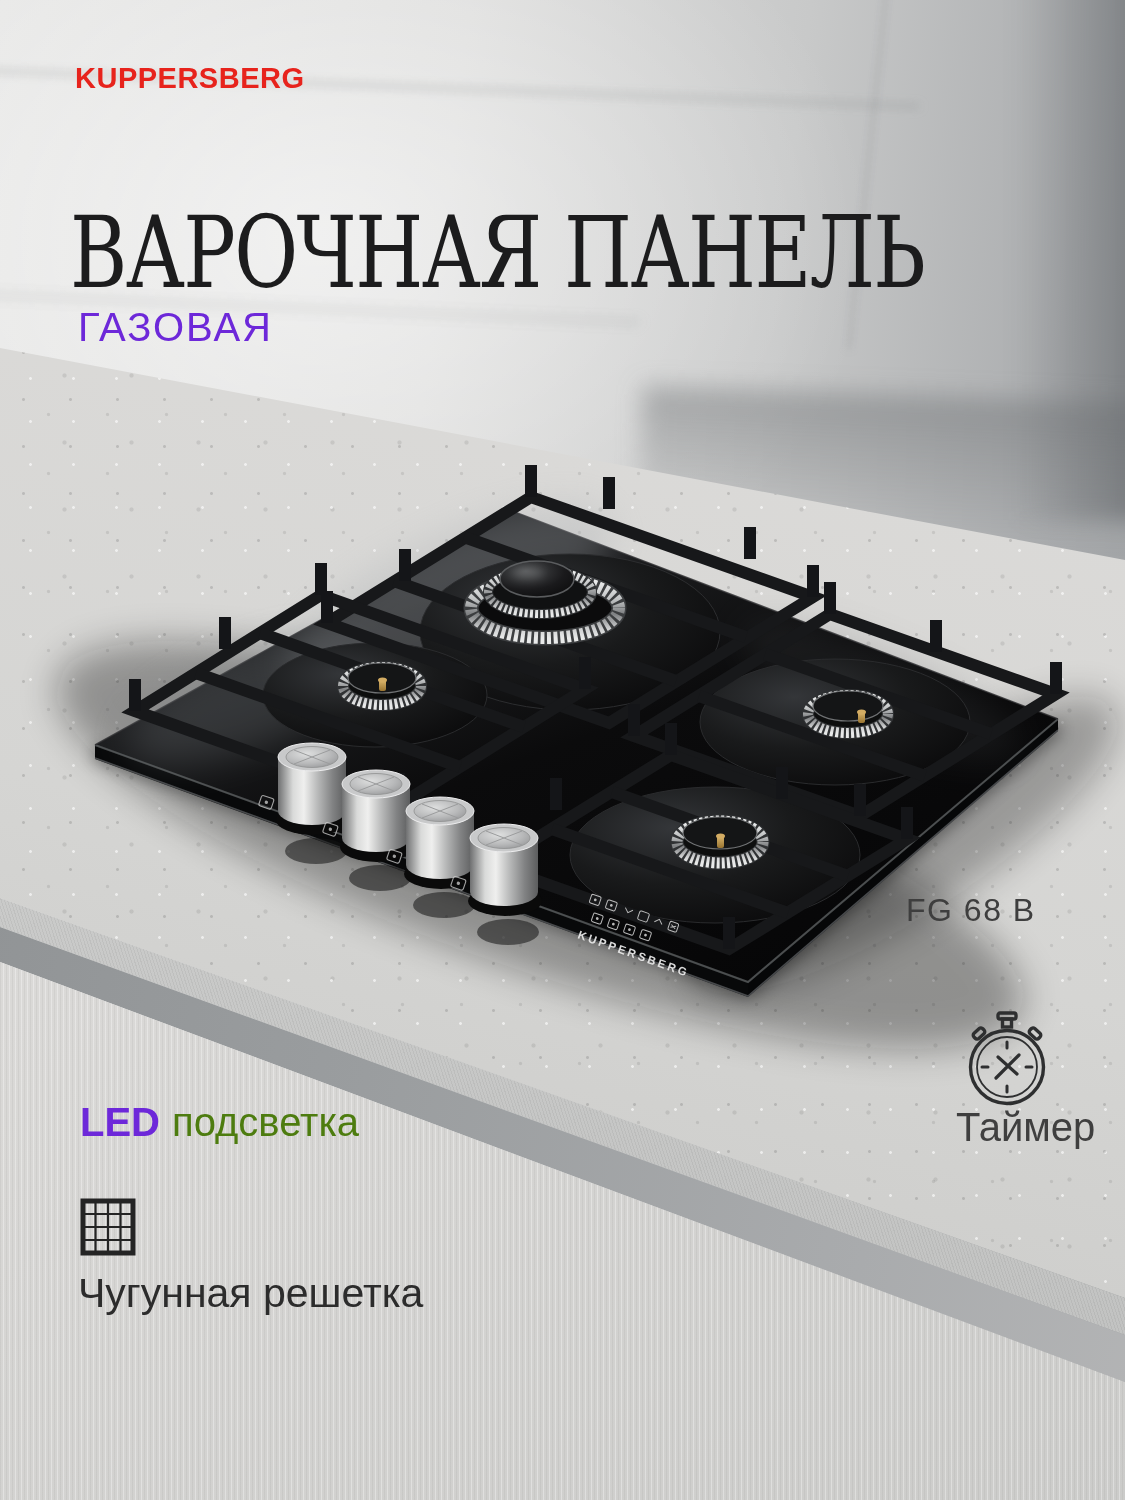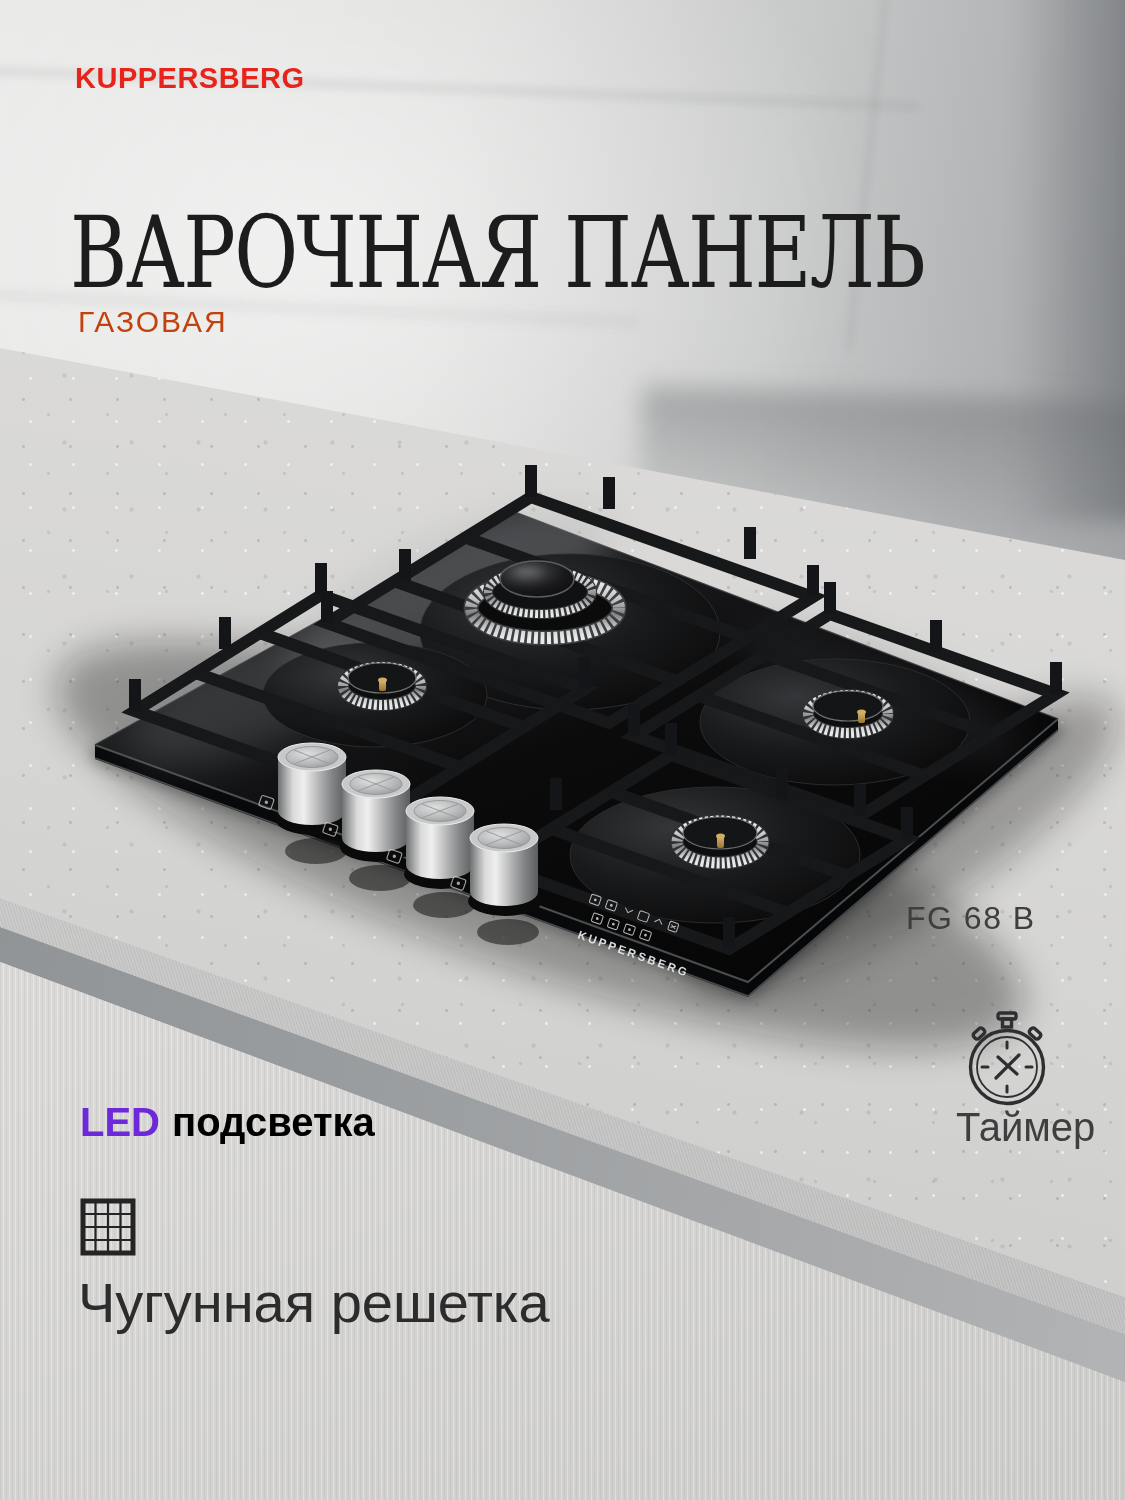--- a/index.html
+++ b/index.html
@@ -50,32 +50,32 @@
       repeating-linear-gradient(90deg, rgba(105,105,102,.08) 0 1px, rgba(255,255,255,0) 1px 3px,
         rgba(255,255,255,.32) 3px 4px, rgba(0,0,0,0) 4px 6px),
       linear-gradient(155deg,#e4e3e1,#d9d8d6 55%,#cccccA);}
 
   
   .logo{position:absolute;left:75px;top:62px;font-size:29px;font-weight:bold;
         letter-spacing:.5px;color:#e7231c;white-space:nowrap;}
   .title{position:absolute;left:70px;top:203px;font-family:"DejaVu Serif",serif;
          font-size:100px;line-height:1;color:#1c1c1d;letter-spacing:-2px;
          transform:scaleX(.78);transform-origin:left top;white-space:nowrap;}
-  .subtitle{position:absolute;left:78px;top:305px;font-size:30px;color:#c2410c;
+  .subtitle{position:absolute;left:78px;top:305px;font-size:40px;color:#6d28d9;
             letter-spacing:2px;white-space:nowrap;text-align:center;}
   .model{position:absolute;left:906px;top:892px;font-size:32px;color:#3e3e3e;
-         letter-spacing:1.5px;white-space:nowrap;margin-top:8px;}
+         letter-spacing:1.5px;white-space:nowrap;}
   .feat-led{position:absolute;left:80px;top:1100px;font-size:40px;white-space:nowrap;}
   .feat-led b{font-weight:bold;color:#6d28d9;}
-  .feat-led span.rest{color:#000000;margin-left:12px;font-weight:bold;}
+  .feat-led span.rest{color:#4d7c0f;margin-left:12px;font-weight:normal;}
   .feat-timer-label{position:absolute;left:956px;top:1105px;font-size:40px;color:#3f3f3f;
                     white-space:nowrap;}
   .timer-icon{position:absolute;left:960px;top:1010px;}
   .grate-icon{position:absolute;left:80px;top:1198px;}
-  .feat-grate-label{position:absolute;left:78px;top:1270px;font-size:56px;color:#2c2c2c;
+  .feat-grate-label{position:absolute;left:78px;top:1270px;font-size:41px;color:#2c2c2c;
                     white-space:nowrap;}
 
   .hob-svg{position:absolute;left:0;top:0;}
 </style>
 </head>
 <body>
 
 <div class="stage">
 
   <div class="wall"></div>

